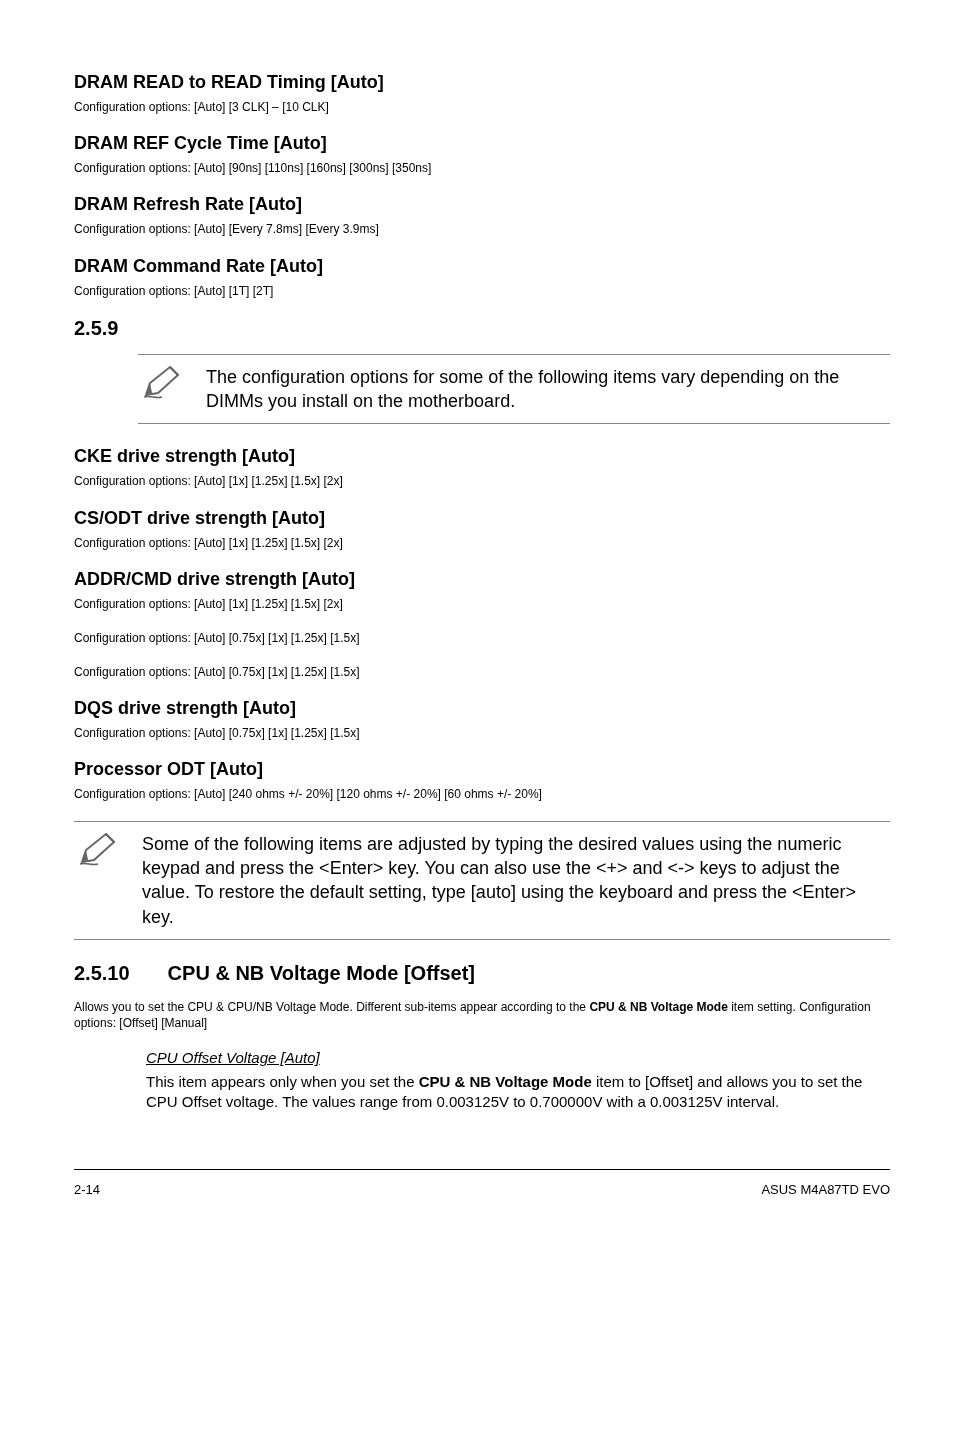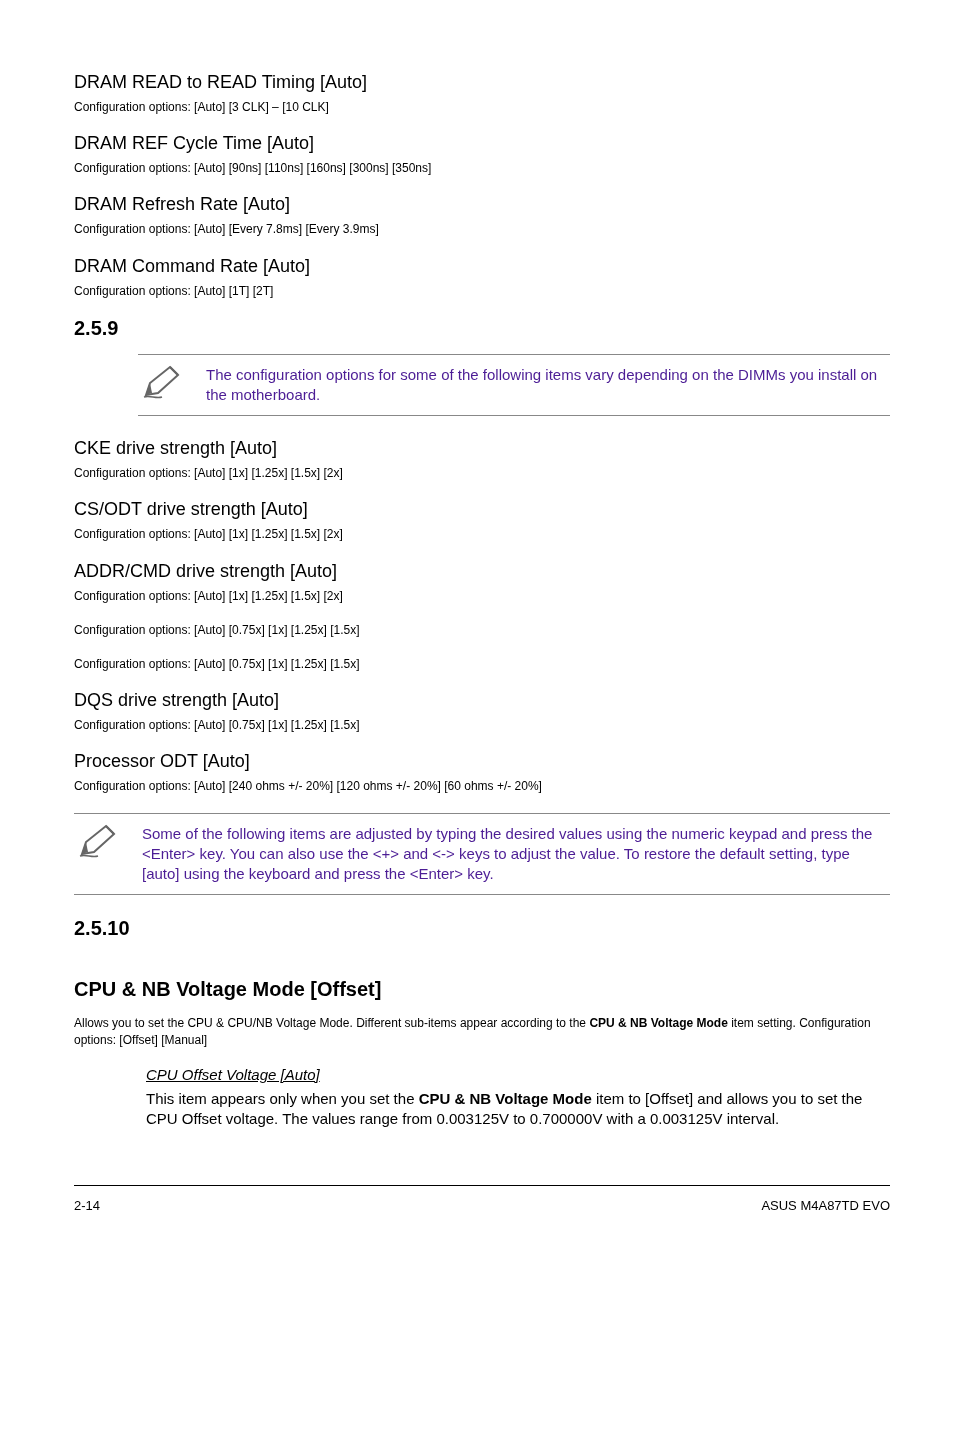--- a/index.html
+++ b/index.html
@@ -10,34 +10,33 @@
     color: #000;
     width: 954px;
   }
   .page {
     padding: 72px 64px 40px 74px;
     box-sizing: border-box;
     width: 954px;
   }
   .sec-title {
     font-size: 18px;
-    font-weight: normal;
+    font-weight: bold;
     margin: 0 0 6px 0;
   }
   .body-text {
     font-size: 12px;
     margin: 0 0 18px 0;
     line-height: 1.35;
   }
   .section-num-row {
     display: flex;
-    align-items: flex-start;
+    align-items: flex-end;
     gap: 38px;
     margin: 4px 0 14px 0;
-    flex-direction: column;
   }
   .section-num {
     font-size: 20px;
     font-weight: bold;
   }
   .section-name {
     font-size: 20px;
     font-weight: bold;
   }
   .note-box {
@@ -51,23 +50,23 @@
   }
   .note-box.full {
     margin-left: 0;
   }
   .note-icon {
     flex: 0 0 auto;
     width: 42px;
     height: 34px;
   }
   .note-text {
-    font-size: 15px;
+    font-size: 18px;
     line-height: 1.35;
-    color: #4c1d95;
+    color: #000000;
   }
   .indent-block {
     margin-left: 72px;
   }
   .sub-italic {
     font-size: 15px;
     font-style: italic;
     text-decoration: underline;
     margin: 0 0 6px 0;
   }

